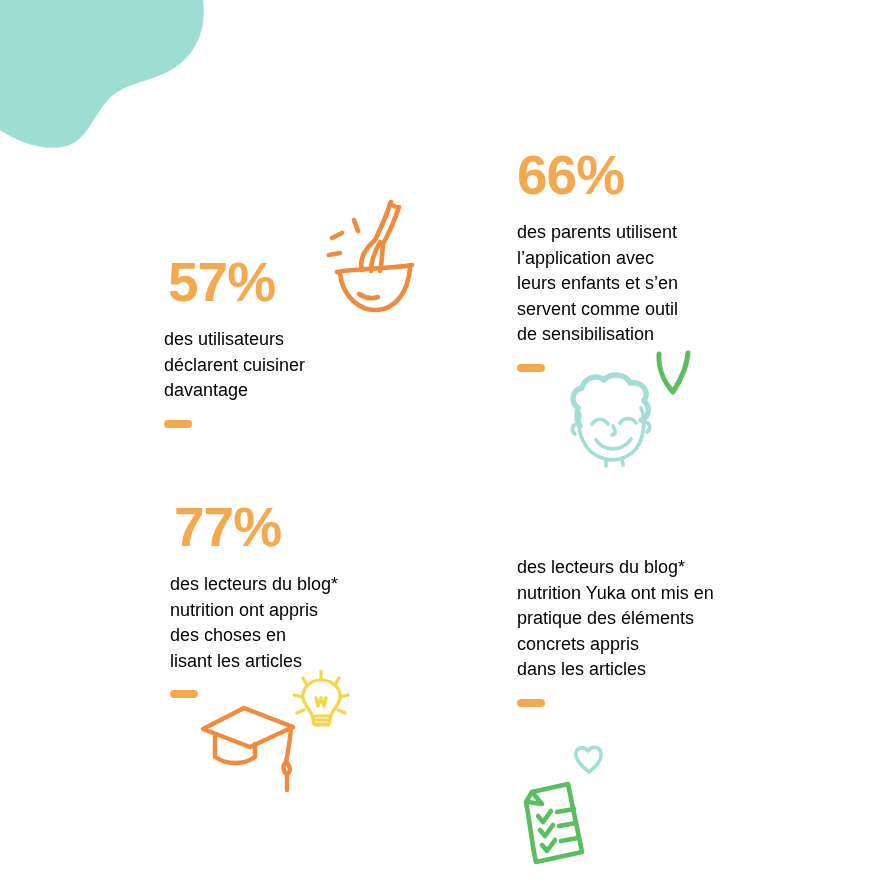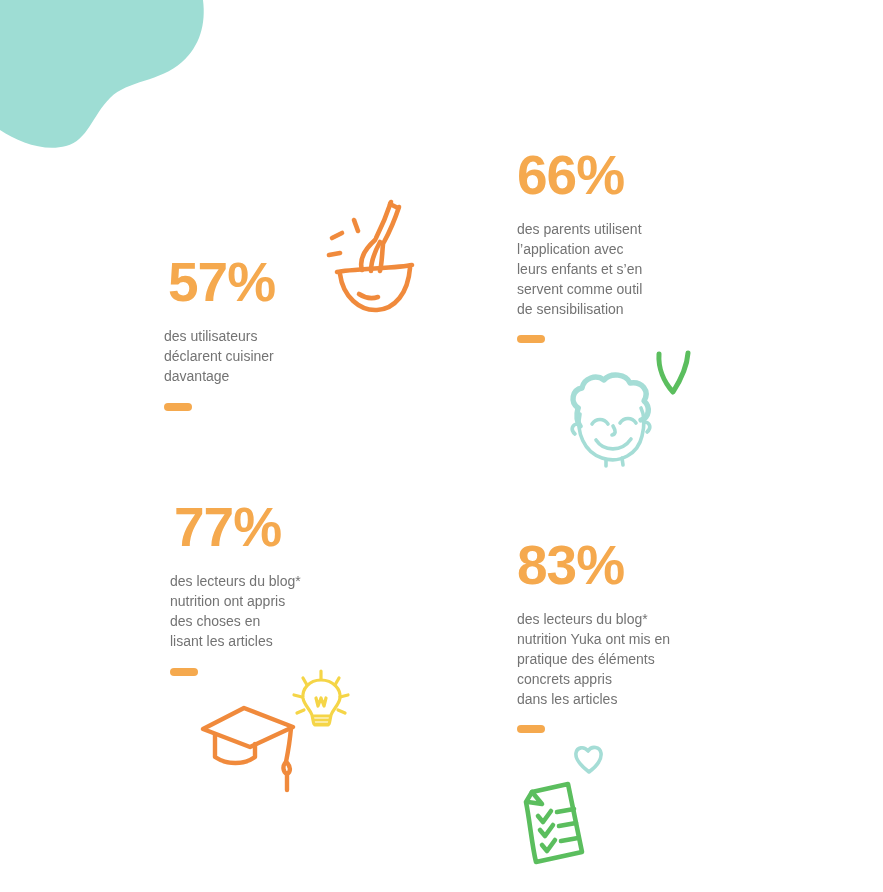--- a/index.html
+++ b/index.html
@@ -36,23 +36,23 @@
   .stat-value {
     font-size: 55px;
     font-weight: 700;
     letter-spacing: -1px;
     line-height: 1;
     color: #f5a94e;
     white-space: nowrap;
   }
   .stat-desc {
     margin-top: 17px;
-    font-size: 14px;
+    font-size: 18px;
     line-height: 1.42;
-    color: #737373;
+    color: #000000;
     font-weight: 400;
     white-space: pre-line;
   }
   .stat-rule {
     margin-top: 16px;
     width: 28px;
     height: 8px;
     border-radius: 4px;
     background: #f5a94e;
   }
@@ -109,21 +109,20 @@
   <div class="stat" id="stat-96">
     <div class="stat-value">77%</div>
     <div class="stat-desc">des lecteurs du blog*
 nutrition ont appris
 des choses en
 lisant les articles</div>
     <div class="stat-rule"></div>
   </div>
 
   <div class="stat" id="stat-83">
-    <div class="stat-value">83%</div>
     <div class="stat-desc">des lecteurs du blog*
 nutrition Yuka ont mis en
 pratique des éléments
 concrets appris
 dans les articles</div>
     <div class="stat-rule"></div>
   </div>
 
   <svg class="illus" id="illus-whisk" viewBox="0 0 122 122" fill="none" stroke="#f08a3c" stroke-width="4.6" stroke-linecap="round" stroke-linejoin="round">
 

